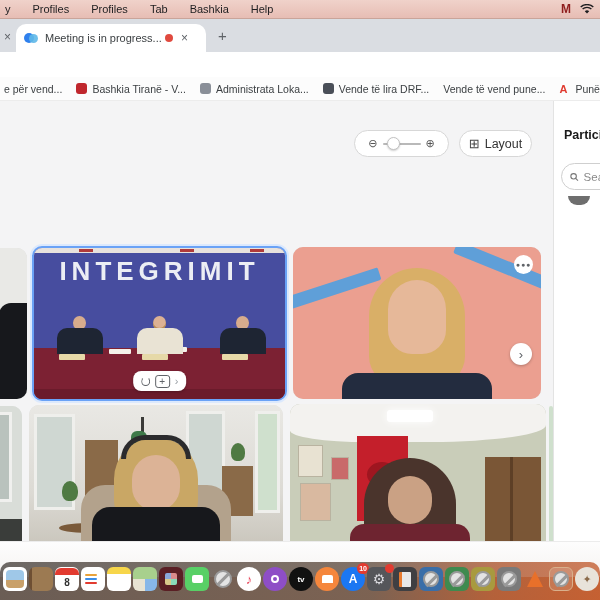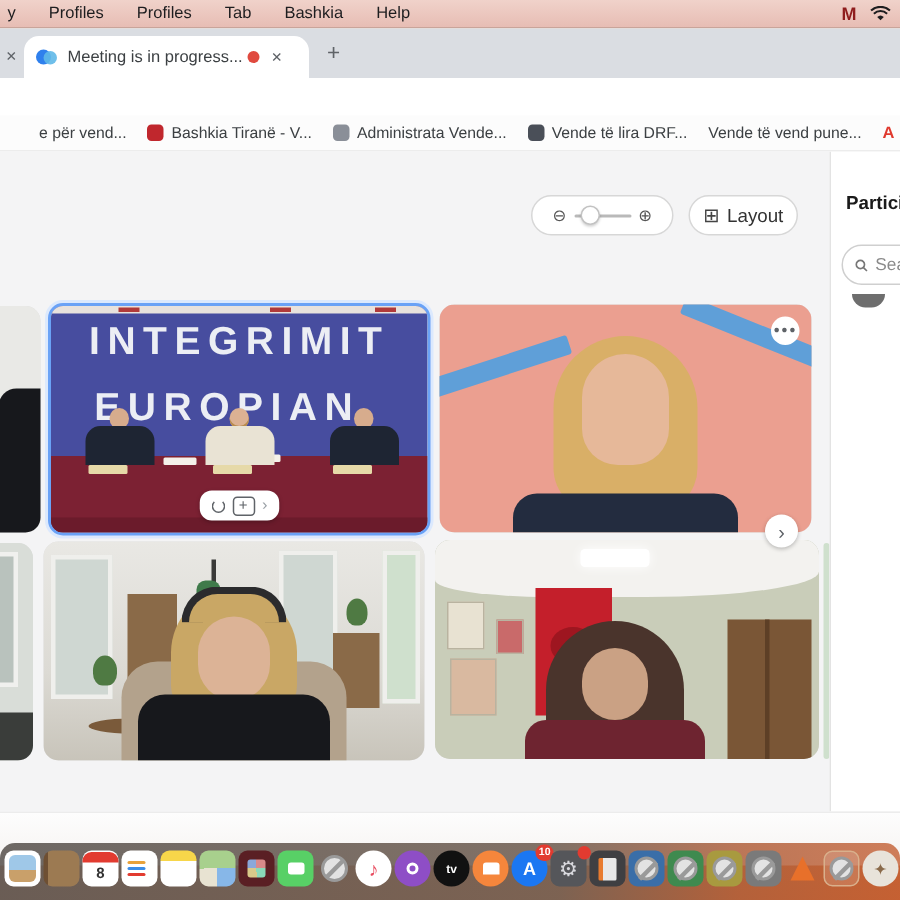--- a/index.html
+++ b/index.html
@@ -38,21 +38,21 @@
   #new-tab-btn { position:absolute; left:218px; top:8px; font-size:15px; color:#5f6368; }
 
   
   #urlbar { left:0; top:33px; width:600px; height:25px; background:#fff; display:flex; align-items:center; }
   #url-field { width:620px; margin-left:-8px; height:20px; background:#f2f3f5; border-radius:11px;
     display:flex; align-items:center; padding-left:10px; }
   #url-text { font-size:10.5px; color:#3f4347; white-space:nowrap; letter-spacing:.1px; }
 
   
   #bookmarksbar { left:0; top:58px; width:600px; height:24px; background:#fcfcfc; border-bottom:1px solid #ececec;
-    display:flex; align-items:center; font-size:10.5px; color:#3c4043;padding-left:22px; }
+    display:flex; align-items:center; font-size:10.5px; color:#3c4043; }
   .bm { display:flex; align-items:center; margin-right:14px; white-space:nowrap; }
   .bm .bi { width:11px; height:11px; border-radius:3px; margin-right:5px; flex:0 0 11px; }
   .bi-red { background:#c0272d; }
   .bi-gray { background:#8a8f98; border-radius:50%; }
   .bi-dark { background:#4a4f58; border-radius:50%; }
   .bi-reda { background:transparent; color:#e03a2f; font-weight:bold; font-size:11px; width:auto; }
 
   
   #content { left:0; top:82px; width:600px; height:440px; background:#f4f4f5; overflow:hidden; }
 
@@ -74,21 +74,21 @@
   #panel-search { position:absolute; left:7px; top:62px; width:60px; height:27px; background:#fff;
     border:1px solid #cfcfcf; border-radius:14px; display:flex; align-items:center; padding-left:8px; gap:5px; }
   #panel-search span { font-size:11.5px; color:#8a8a8a; white-space:nowrap; }
   .half-avatar { position:absolute; left:14px; top:95px; width:22px; height:9px; background:#6e6e6e;
     border-radius:0 0 11px 11px; }
   #avatar-list { position:absolute; left:14px; top:112px; display:flex; flex-direction:column; gap:15px; }
   .avatar { width:23px; height:23px; border-radius:50%; background:#8f8f8f; color:#fff;
     font-size:8.5px; font-weight:bold; display:flex; align-items:center; justify-content:center; letter-spacing:.3px; }
 
   
-  .tile { position:absolute; border-radius:10px; overflow:hidden; background:#ddd; }
+  .tile { position:absolute; border-radius:10px; overflow:hidden; background:#ddd;margin-top:44px; }
   #tile-topleft  { left:-14px; top:103px; width:41px; height:151px; }
   #tile-host     { left:32px;  top:101px; width:255px; height:155px; border:2px solid #6aa2f6; box-shadow:0 0 0 2px #dce9fd; }
   #tile-dafina   { left:293px; top:102px; width:248px; height:152px; }
   #tile-botleft  { left:-10px; top:261px; width:32px;  height:145px; }
   #tile-botmid   { left:29px;  top:260px; width:254px; height:146px; }
   #tile-botright { left:290px; top:259px; width:256px; height:146px; }
   #tile-sliver   { left:549px; top:261px; width:4px;   height:144px; background:#cfe0cd; }
 
   
   .host-scene { width:100%; height:100%; position:relative; background:#474d9f; }
@@ -264,21 +264,21 @@
   <div id="bookmarksbar" class="abs">
     <span class="bm" style="margin-left:4px">
       <span>e për vend...</span>
     </span>
     <span class="bm">
       <span class="bi bi-red"></span>
       <span>Bashkia Tiranë - V...</span>
     </span>
     <span class="bm">
       <span class="bi bi-gray"></span>
-      <span>Administrata Vende...</span>
+      <span>Administrata Loka...</span>
     </span>
     <span class="bm">
       <span class="bi bi-dark"></span>
       <span>Vende të lira DRF...</span>
     </span>
     <span class="bm">
       <span>Vende të vend pune...</span>
     </span>
     <span class="bm">
       <span class="bi bi-reda">A</span>
@@ -307,21 +307,20 @@
     </div>
 
     <div id="tile-host" class="tile">
       <div class="host-scene">
         <div class="host-topstrip">
             <i style="left:18%"></i>
             <i style="left:58%"></i>
             <i style="left:86%"></i>
           </div>
         <div class="banner-line l1">INTEGRIMIT</div>
-        <div class="banner-line l2">EUROPIAN</div>
         <div class="host-table">
             <div class="host-table-front"></div>
           </div>
         <span class="paper" style="left:30%; bottom:30%"></span>
         <span class="paper" style="left:52%; bottom:31%"></span>
         <div class="person p-dark" style="left:9%; bottom:30%">
             <div class="head"></div>
             <div class="body"></div>
           </div>
         <div class="person p-cream" style="left:41%; bottom:30%">

